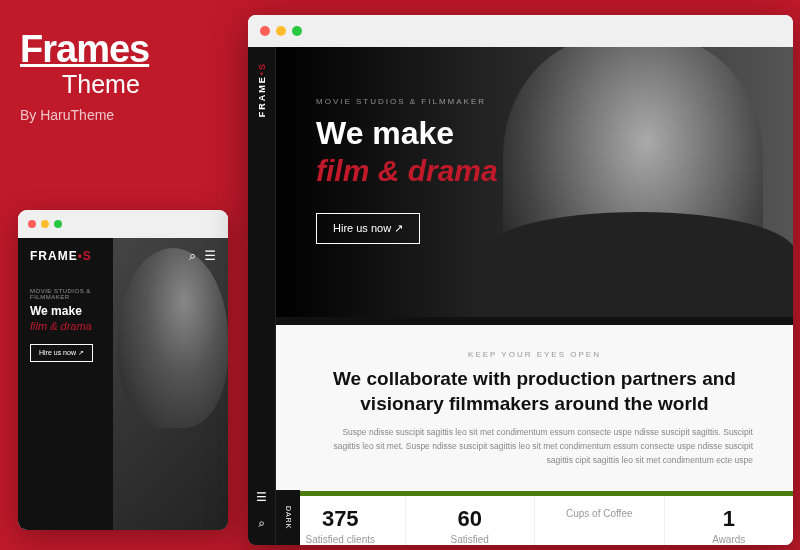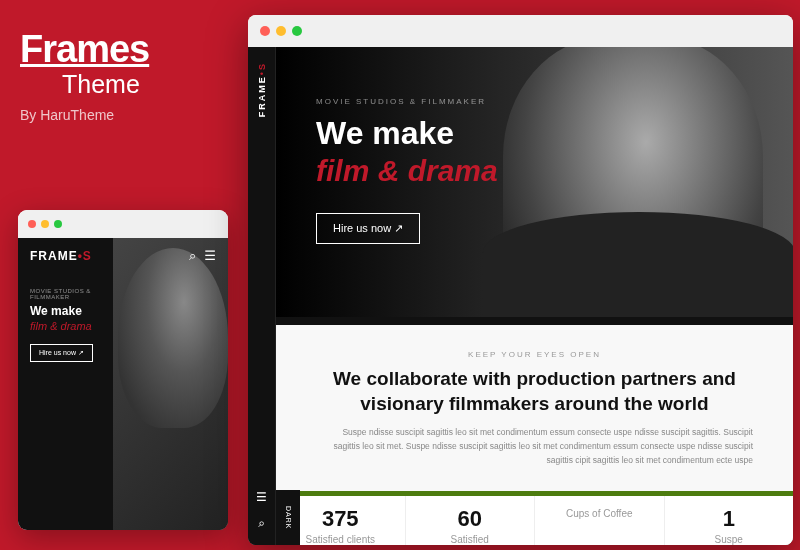--- a/index.html
+++ b/index.html
@@ -480,21 +480,21 @@
         </div>
         <div class="stat-item">
           <div class="stat-number">60</div>
           <div class="stat-label">Satisfied</div>
         </div>
         <div class="stat-item">
           <div class="stat-label">Cups of Coffee</div>
         </div>
         <div class="stat-item">
           <div class="stat-number">1</div>
-          <div class="stat-label">Suspe</div>
+          <div class="stat-label">Awards</div>
         </div>
       </div>
     </div>
 
     <div class="dark-tab">
       <span class="dark-tab-text">Dark</span>
     </div>
 
   </div>
 </div>

